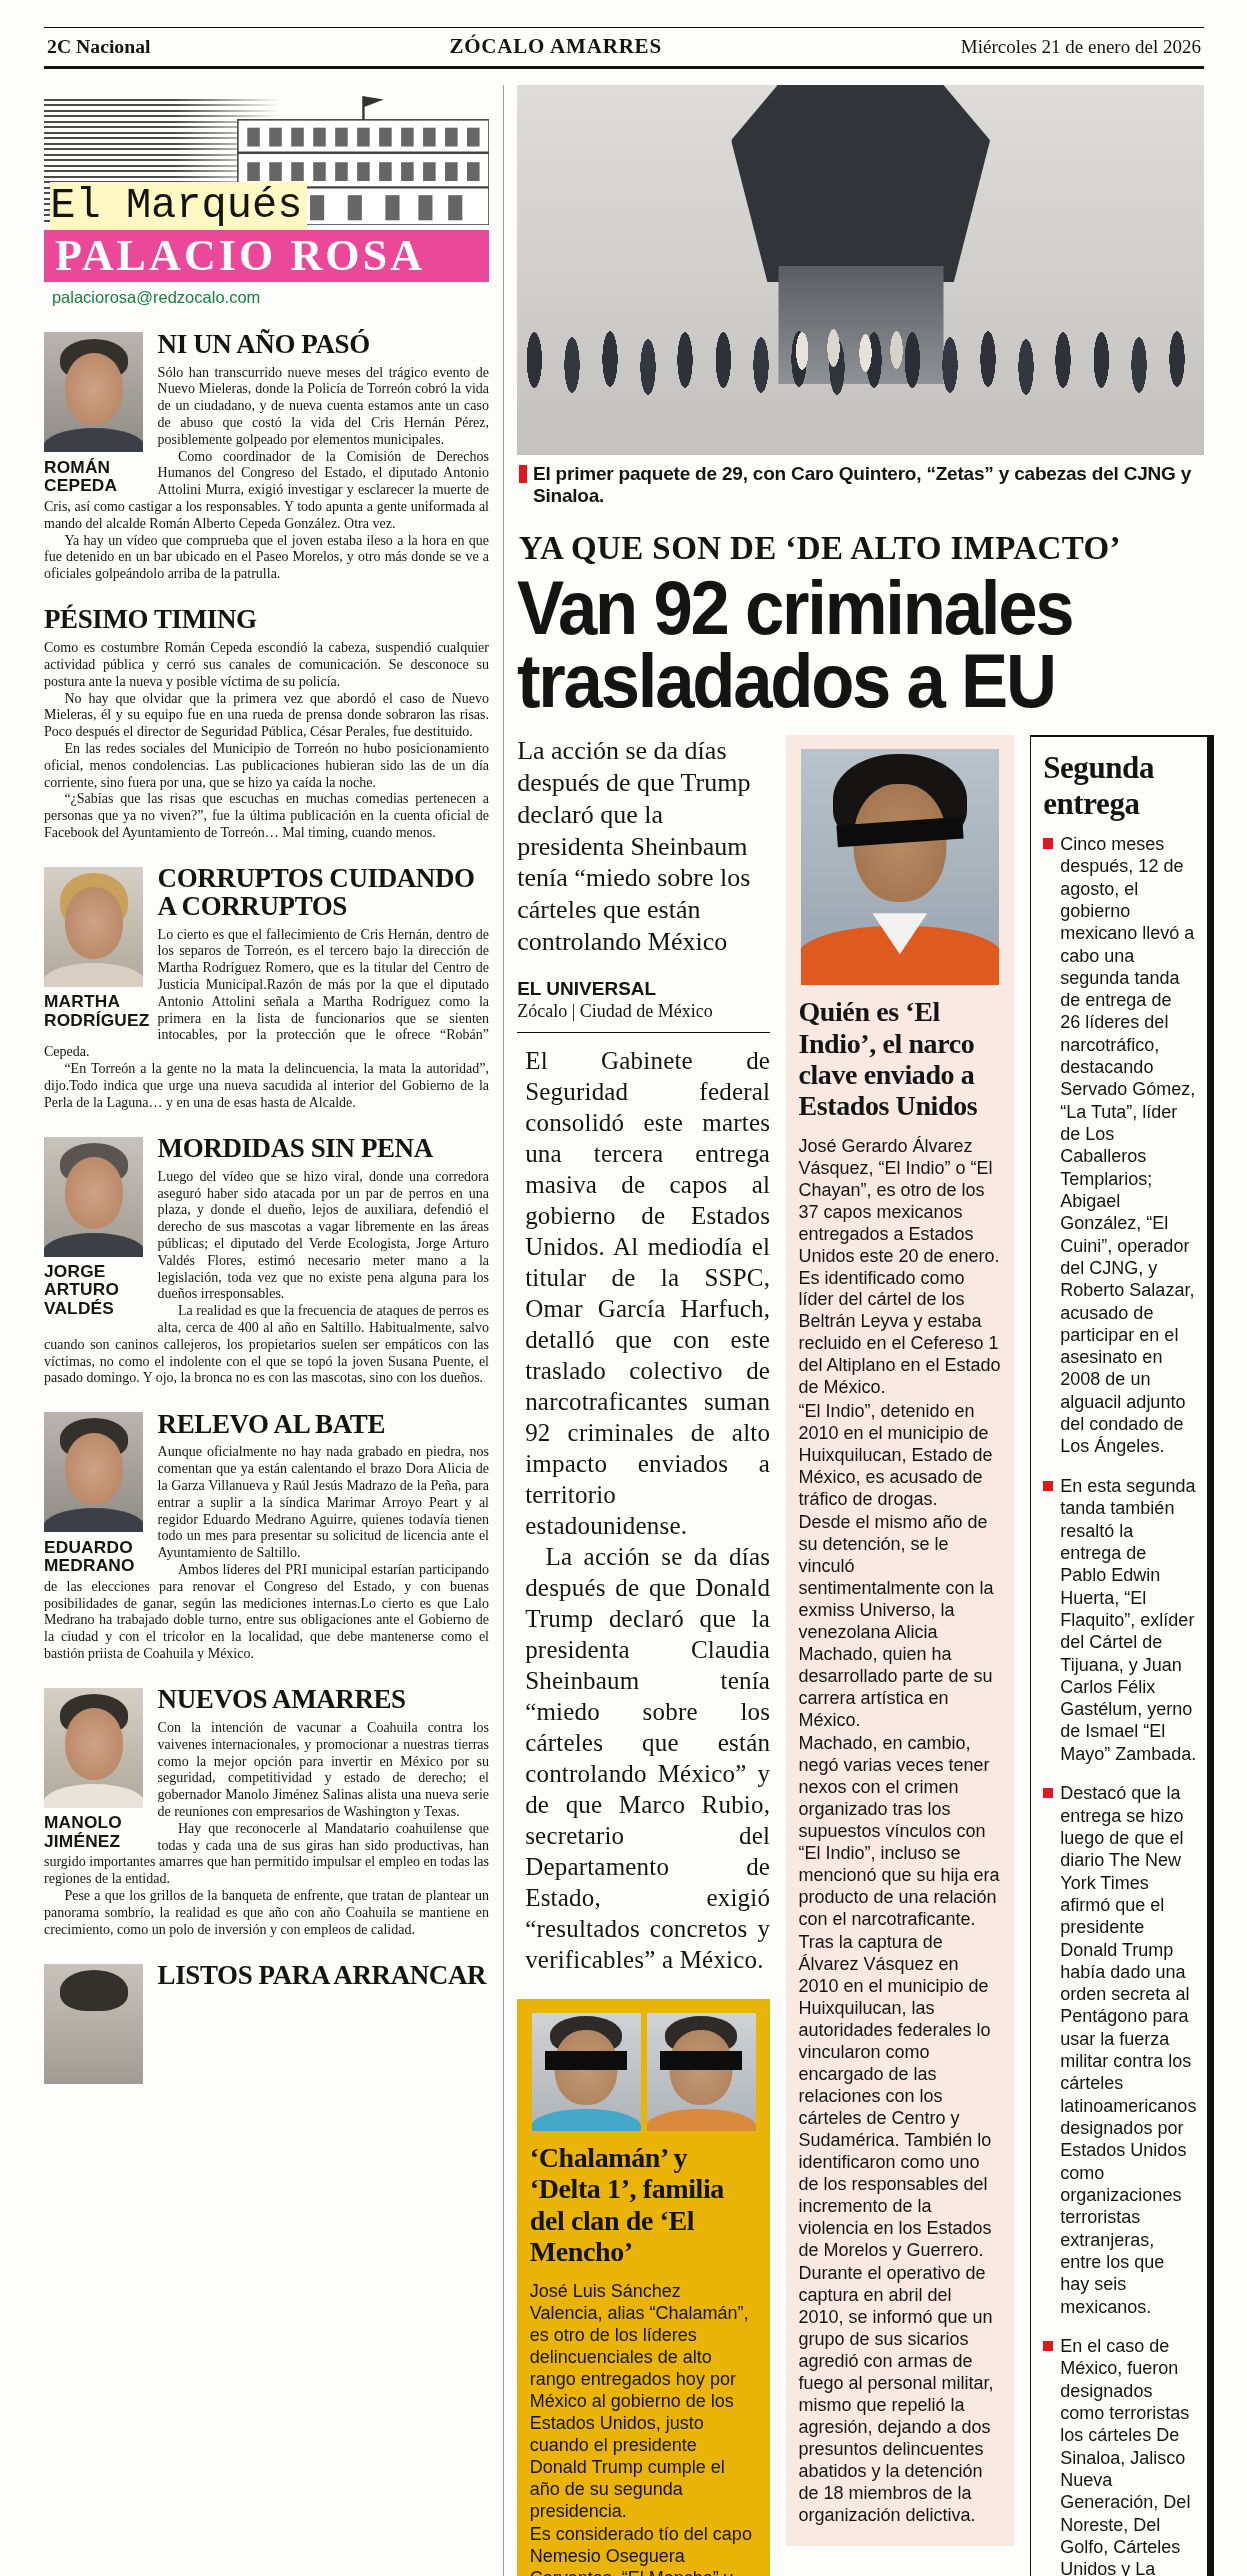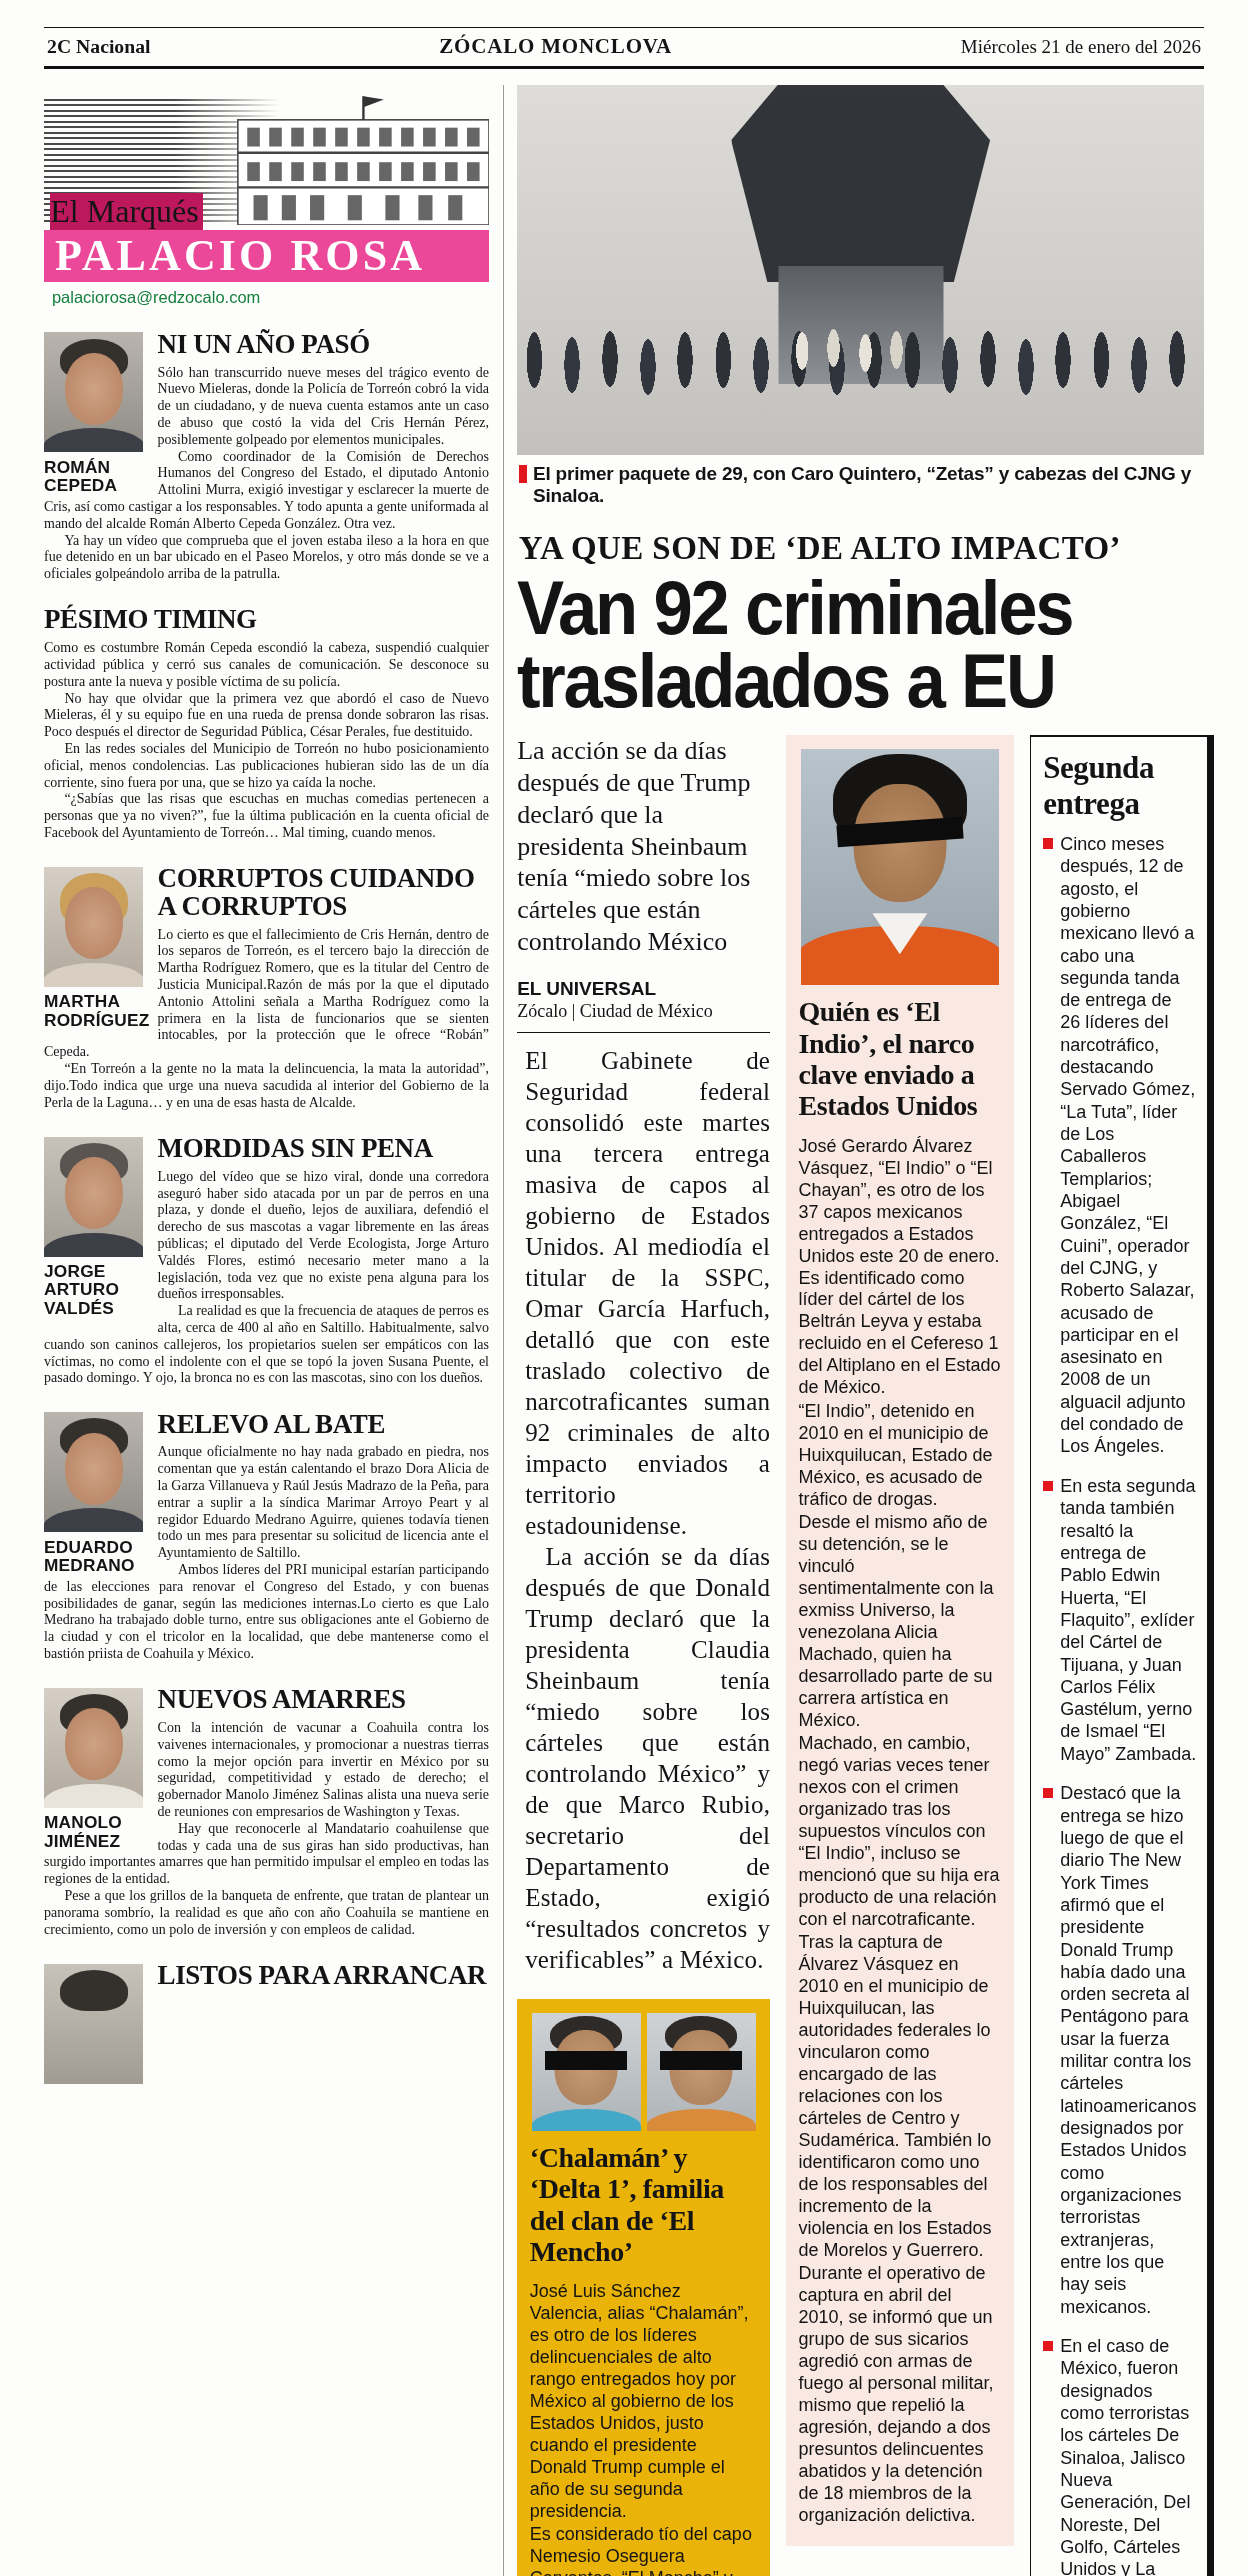--- a/index.html
+++ b/index.html
@@ -19,21 +19,21 @@
   .vrule { width:0.8px; background:#9a9a9a; margin:0 14px; }
   .main-col { flex:1 1 auto; min-width:0; }
 
   
   .masthead { position:relative; height:197px; overflow:hidden; }
   .hatch { position:absolute; left:0; top:14px; width:236px; height:126px;
      background:repeating-linear-gradient(#2b2b2b 0 1.6px, transparent 1.6px 5.5px);
      -webkit-mask-image:linear-gradient(90deg,#000 55%, transparent 100%);
      mask-image:linear-gradient(90deg,#000 55%, transparent 100%); opacity:.85; }
   .palace { position:absolute; right:0; top:4.7px; }
-  .marques-name { position:absolute; left:6.3px; bottom:52px; font-size:32px; font-family:Liberation Serif, serif; background:#be185d; padding-right:4.7px; }
+  .marques-name { position:absolute; left:6.3px; bottom:52px; font-size:42px; font-family:Liberation Mono, monospace; background:#fef9c3; padding-right:4.7px; }
   .rosa-banner { position:absolute; left:0; bottom:0; width:100%; height:52px; display:flex; align-items:center; padding-left:11px; }
   .rosa-banner span { color:#fff; font-family:"Liberation Serif",serif; font-weight:bold; font-size:44px; letter-spacing:3.1px; line-height:1; }
   .mast-email { font-family:"Liberation Sans",sans-serif; font-size:16.5px; color:#15803d; margin:6.3px 0 1.6px 7.9px; }
 
   
   .section { margin-top:20.4px; overflow:hidden; }
   .section .float-head { float:left; width:101px; margin:4.7px 12.6px 3.1px 0; }
   .portrait { width:99px; height:120px; position:relative; overflow:hidden; background:linear-gradient(#b9b5ae,#8f8b85); }
   .portrait .hair { position:absolute; left:50%; top:6.3px; transform:translateX(-50%); width:68px; height:41px; border-radius:50% 50% 40% 40%; background:#34302c; }
   .portrait .face { position:absolute; left:50%; top:20.4px; transform:translateX(-50%); width:58px; height:72px; border-radius:48%; background:radial-gradient(#cfa284,#b3805f); }
@@ -109,21 +109,21 @@
   .side-sq { width:10.2px; height:10.2px; background:#e2161d; flex:0 0 10.2px; margin-top:5.5px; }
   .side-item p { font-family:"Liberation Sans",sans-serif; font-size:18px; line-height:1.24; }
 </style>
 </head>
 <body>
 
 <div class="page">
 
   <header class="folio">
     <span class="fol-left">2C Nacional</span>
-    <span class="fol-center">ZÓCALO MONCLOVA</span>
+    <span class="fol-center">ZÓCALO AMARRES</span>
     <span class="fol-right">Miércoles 21 de enero del 2026</span>
   </header>
 
   <div class="content">
 
     <aside class="left-col">
 
       <div class="masthead">
         <div class="hatch"></div>
         <div class="palace">

